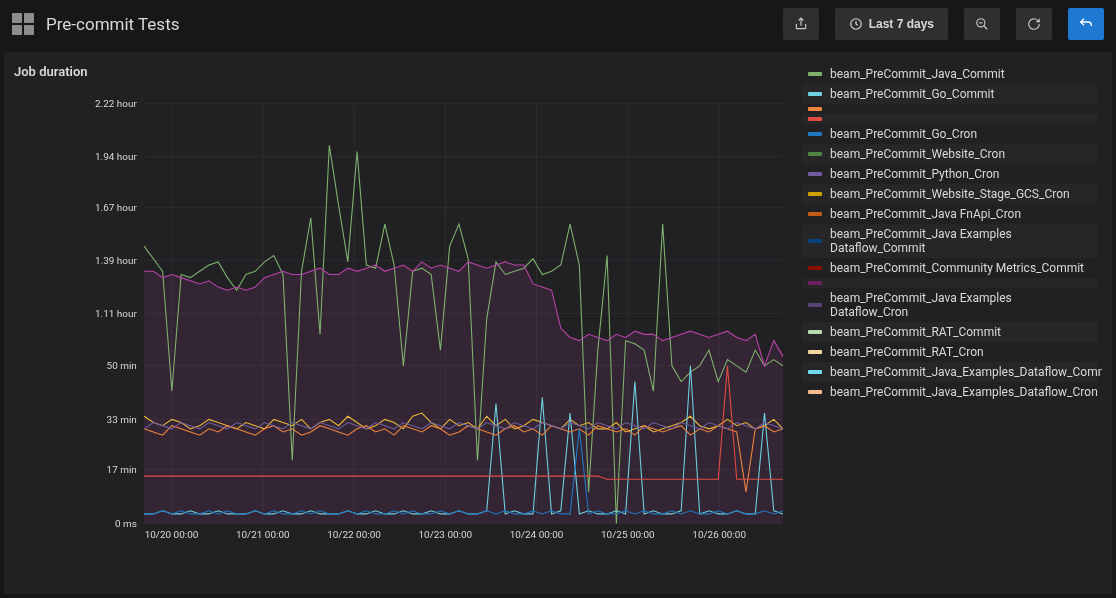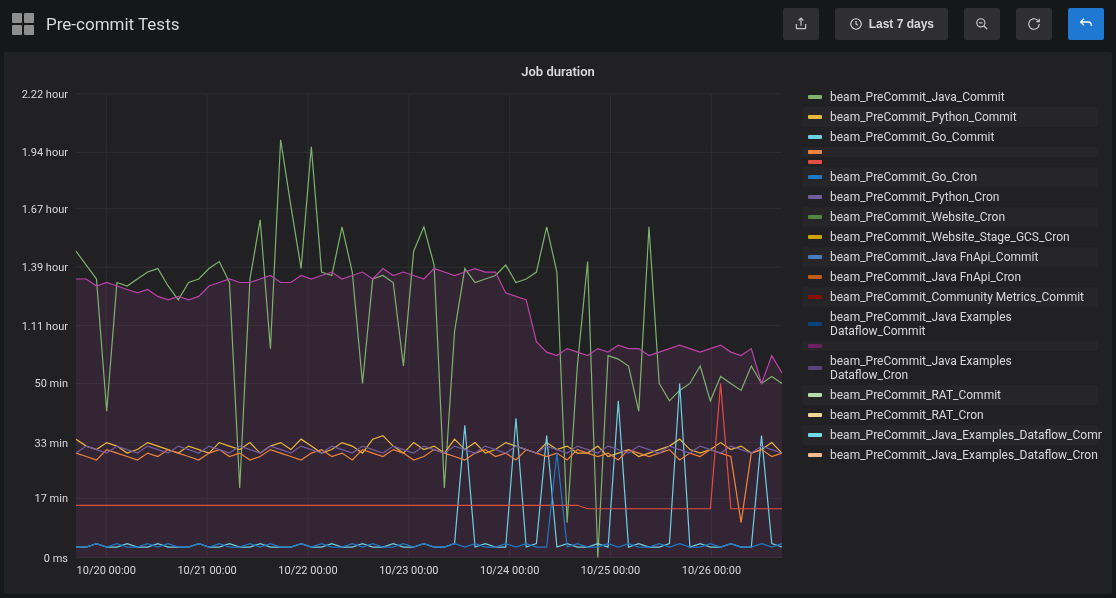--- a/index.html
+++ b/index.html
@@ -55,21 +55,21 @@
 }
 .btn-blue { background: #1f78d1; color: #fff; }
 .time-btn { font-weight: 600; color: #d8d9da; padding: 0 14px; }
 .panel {
   margin: 4px;
   background: #212124;
   border-radius: 2px;
   padding: 12px 10px 14px 10px;
   height: calc(598px - 56px);
   display: flex;
-  flex-direction: column;
+  flex-direction: row;
 }
 .panel-title {
   text-align: center;
   font-size: 13px;
   font-weight: 600;
   color: #d8d9da;
   margin-bottom: 8px;
 }
 .panel-body {
   flex: 1;
@@ -202,64 +202,56 @@
           <path d="M62,190.50375939849624 L72.23188405797102,190.50375939849624 L82.46376811594203,197.46616541353387 L92.69565217391305,193.98496240601503 L102.92753623188406,197.46616541353387 L113.15942028985508,200.9473684210526 L123.3913043478261,204.42857142857144 L133.62318840579712,200.9473684210526 L143.85507246376812,207.90977443609023 L154.08695652173913,211.39097744360902 L164.31884057971016,207.90977443609023 L174.55072463768116,211.39097744360902 L184.7826086956522,207.90977443609023 L195.0144927536232,197.46616541353387 L205.24637681159422,193.98496240601503 L215.47826086956522,190.50375939849624 L225.71014492753622,193.98496240601503 L235.94202898550725,193.98496240601503 L246.17391304347825,190.50375939849624 L256.40579710144925,187.02255639097746 L266.6376811594203,193.98496240601503 L276.8695652173913,193.98496240601503 L287.1014492753623,187.02255639097746 L297.3333333333333,190.50375939849624 L307.5652173913044,187.02255639097746 L317.7971014492754,183.54135338345867 L328.0289855072464,190.50375939849624 L338.2608695652174,187.02255639097746 L348.49275362318843,183.54135338345867 L358.7246376811594,190.50375939849624 L368.95652173913044,180.06015037593983 L379.18840579710144,187.02255639097746 L389.42028985507244,183.54135338345867 L399.6521739130435,187.02255639097746 L409.8840579710145,190.50375939849624 L420.11594202898556,180.06015037593983 L430.3478260869565,183.54135338345867 L440.57971014492756,187.02255639097746 L450.81159420289856,183.54135338345867 L461.04347826086956,180.06015037593983 L471.2753623188406,183.54135338345867 L481.50724637681157,183.54135338345867 L491.7391304347826,204.42857142857144 L501.9710144927536,207.90977443609023 L512.2028985507246,211.39097744360902 L522.4347826086957,253.1654135338346 L532.6666666666666,263.609022556391 L542.8985507246377,267.0902255639098 L553.1304347826087,260.1278195488722 L563.3623188405797,263.609022556391 L573.5942028985507,267.0902255639098 L583.8260869565217,260.1278195488722 L594.0579710144928,263.609022556391 L604.2898550724638,256.6466165413534 L614.5217391304348,260.1278195488722 L624.7536231884058,260.1278195488722 L634.9855072463769,267.0902255639098 L645.2173913043479,263.609022556391 L655.4492753623188,260.1278195488722 L665.6811594202899,256.6466165413534 L675.9130434782609,260.1278195488722 L686.1449275362319,263.609022556391 L696.3768115942029,260.1278195488722 L706.6086956521739,256.6466165413534 L716.8405797101449,263.609022556391 L727.0724637681159,267.0902255639098 L737.304347826087,260.1278195488722 L747.536231884058,294.9398496240602 L757.768115942029,267.0902255639098 L768,284.49624060150376 " fill="none" stroke="#ba43a9" stroke-width="1.2"></path>
           <path d="M62,364.56390977443607 L72.23188405797102,357.6015037593985 L82.46376811594203,361.0827067669173 L92.69565217391305,364.56390977443607 L102.92753623188406,357.6015037593985 L113.15942028985508,361.0827067669173 L123.3913043478261,364.56390977443607 L133.62318840579712,357.6015037593985 L143.85507246376812,361.0827067669173 L154.08695652173913,364.56390977443607 L164.31884057971016,357.6015037593985 L174.55072463768116,361.0827067669173 L184.7826086956522,364.56390977443607 L195.0144927536232,357.6015037593985 L205.24637681159422,361.0827067669173 L215.47826086956522,364.56390977443607 L225.71014492753622,357.6015037593985 L235.94202898550725,361.0827067669173 L246.17391304347825,364.56390977443607 L256.40579710144925,357.6015037593985 L266.6376811594203,361.0827067669173 L276.8695652173913,364.56390977443607 L287.1014492753623,357.6015037593985 L297.3333333333333,361.0827067669173 L307.5652173913044,364.56390977443607 L317.7971014492754,357.6015037593985 L328.0289855072464,361.0827067669173 L338.2608695652174,364.56390977443607 L348.49275362318843,357.6015037593985 L358.7246376811594,361.0827067669173 L368.95652173913044,364.56390977443607 L379.18840579710144,357.6015037593985 L389.42028985507244,361.0827067669173 L399.6521739130435,364.56390977443607 L409.8840579710145,357.6015037593985 L420.11594202898556,361.0827067669173 L430.3478260869565,364.56390977443607 L440.57971014492756,357.6015037593985 L450.81159420289856,361.0827067669173 L461.04347826086956,364.56390977443607 L471.2753623188406,357.6015037593985 L481.50724637681157,361.0827067669173 L491.7391304347826,364.56390977443607 L501.9710144927536,357.6015037593985 L512.2028985507246,361.0827067669173 L522.4347826086957,364.56390977443607 L532.6666666666666,357.6015037593985 L542.8985507246377,361.0827067669173 L553.1304347826087,364.56390977443607 L563.3623188405797,357.6015037593985 L573.5942028985507,361.0827067669173 L583.8260869565217,364.56390977443607 L594.0579710144928,357.6015037593985 L604.2898550724638,361.0827067669173 L614.5217391304348,364.56390977443607 L624.7536231884058,357.6015037593985 L634.9855072463769,361.0827067669173 L645.2173913043479,364.56390977443607 L655.4492753623188,357.6015037593985 L665.6811594202899,361.0827067669173 L675.9130434782609,364.56390977443607 L686.1449275362319,357.6015037593985 L696.3768115942029,361.0827067669173 L706.6086956521739,364.56390977443607 L716.8405797101449,357.6015037593985 L727.0724637681159,361.0827067669173 L737.304347826087,364.56390977443607 L747.536231884058,357.6015037593985 L757.768115942029,361.0827067669173 L768,364.56390977443607 " fill="none" stroke="#705da0" stroke-width="1.2"></path>
         </svg>
     </div>
     <div class="legend" id="legend">
         <div class="legend-item">
           <div class="swatch" style="background: rgb(126, 178, 109);"></div>
           <span>beam_PreCommit_Java_Commit</span>
         </div>
         <div class="legend-item">
-          <div class="swatch" style="background: rgb(234, 184, 57);"></div>
-          <span>beam_PreCommit_Python_Commit</span>
-        </div>
-        <div class="legend-item">
           <div class="swatch" style="background: rgb(110, 208, 224);"></div>
           <span>beam_PreCommit_Go_Commit</span>
         </div>
         <div class="legend-item">
           <div class="swatch" style="background: rgb(239, 132, 60);"></div>
         </div>
         <div class="legend-item">
           <div class="swatch" style="background: rgb(226, 77, 66);"></div>
         </div>
         <div class="legend-item">
           <div class="swatch" style="background: rgb(31, 120, 193);"></div>
           <span>beam_PreCommit_Go_Cron</span>
         </div>
         <div class="legend-item">
+          <div class="swatch" style="background: rgb(80, 134, 66);"></div>
+          <span>beam_PreCommit_Website_Cron</span>
+        </div>
+        <div class="legend-item">
           <div class="swatch" style="background: rgb(112, 93, 160);"></div>
           <span>beam_PreCommit_Python_Cron</span>
         </div>
         <div class="legend-item">
-          <div class="swatch" style="background: rgb(80, 134, 66);"></div>
-          <span>beam_PreCommit_Website_Cron</span>
-        </div>
-        <div class="legend-item">
           <div class="swatch" style="background: rgb(204, 163, 0);"></div>
           <span>beam_PreCommit_Website_Stage_GCS_Cron</span>
         </div>
         <div class="legend-item">
-          <div class="swatch" style="background: rgb(68, 126, 188);"></div>
-          <span>beam_PreCommit_Java FnApi_Commit</span>
-        </div>
-        <div class="legend-item">
           <div class="swatch" style="background: rgb(193, 92, 23);"></div>
           <span>beam_PreCommit_Java FnApi_Cron</span>
         </div>
         <div class="legend-item">
+          <div class="swatch" style="background: rgb(10, 67, 124);"></div>
+          <span>beam_PreCommit_Java Examples Dataflow_Commit</span>
+        </div>
+        <div class="legend-item">
           <div class="swatch" style="background: rgb(137, 15, 2);"></div>
           <span>beam_PreCommit_Community Metrics_Commit</span>
-        </div>
-        <div class="legend-item">
-          <div class="swatch" style="background: rgb(10, 67, 124);"></div>
-          <span>beam_PreCommit_Java Examples Dataflow_Commit</span>
         </div>
         <div class="legend-item">
           <div class="swatch" style="background: rgb(109, 31, 98);"></div>
         </div>
         <div class="legend-item">
           <div class="swatch" style="background: rgb(88, 68, 119);"></div>
           <span>beam_PreCommit_Java Examples Dataflow_Cron</span>
         </div>
         <div class="legend-item">
           <div class="swatch" style="background: rgb(183, 219, 171);"></div>

